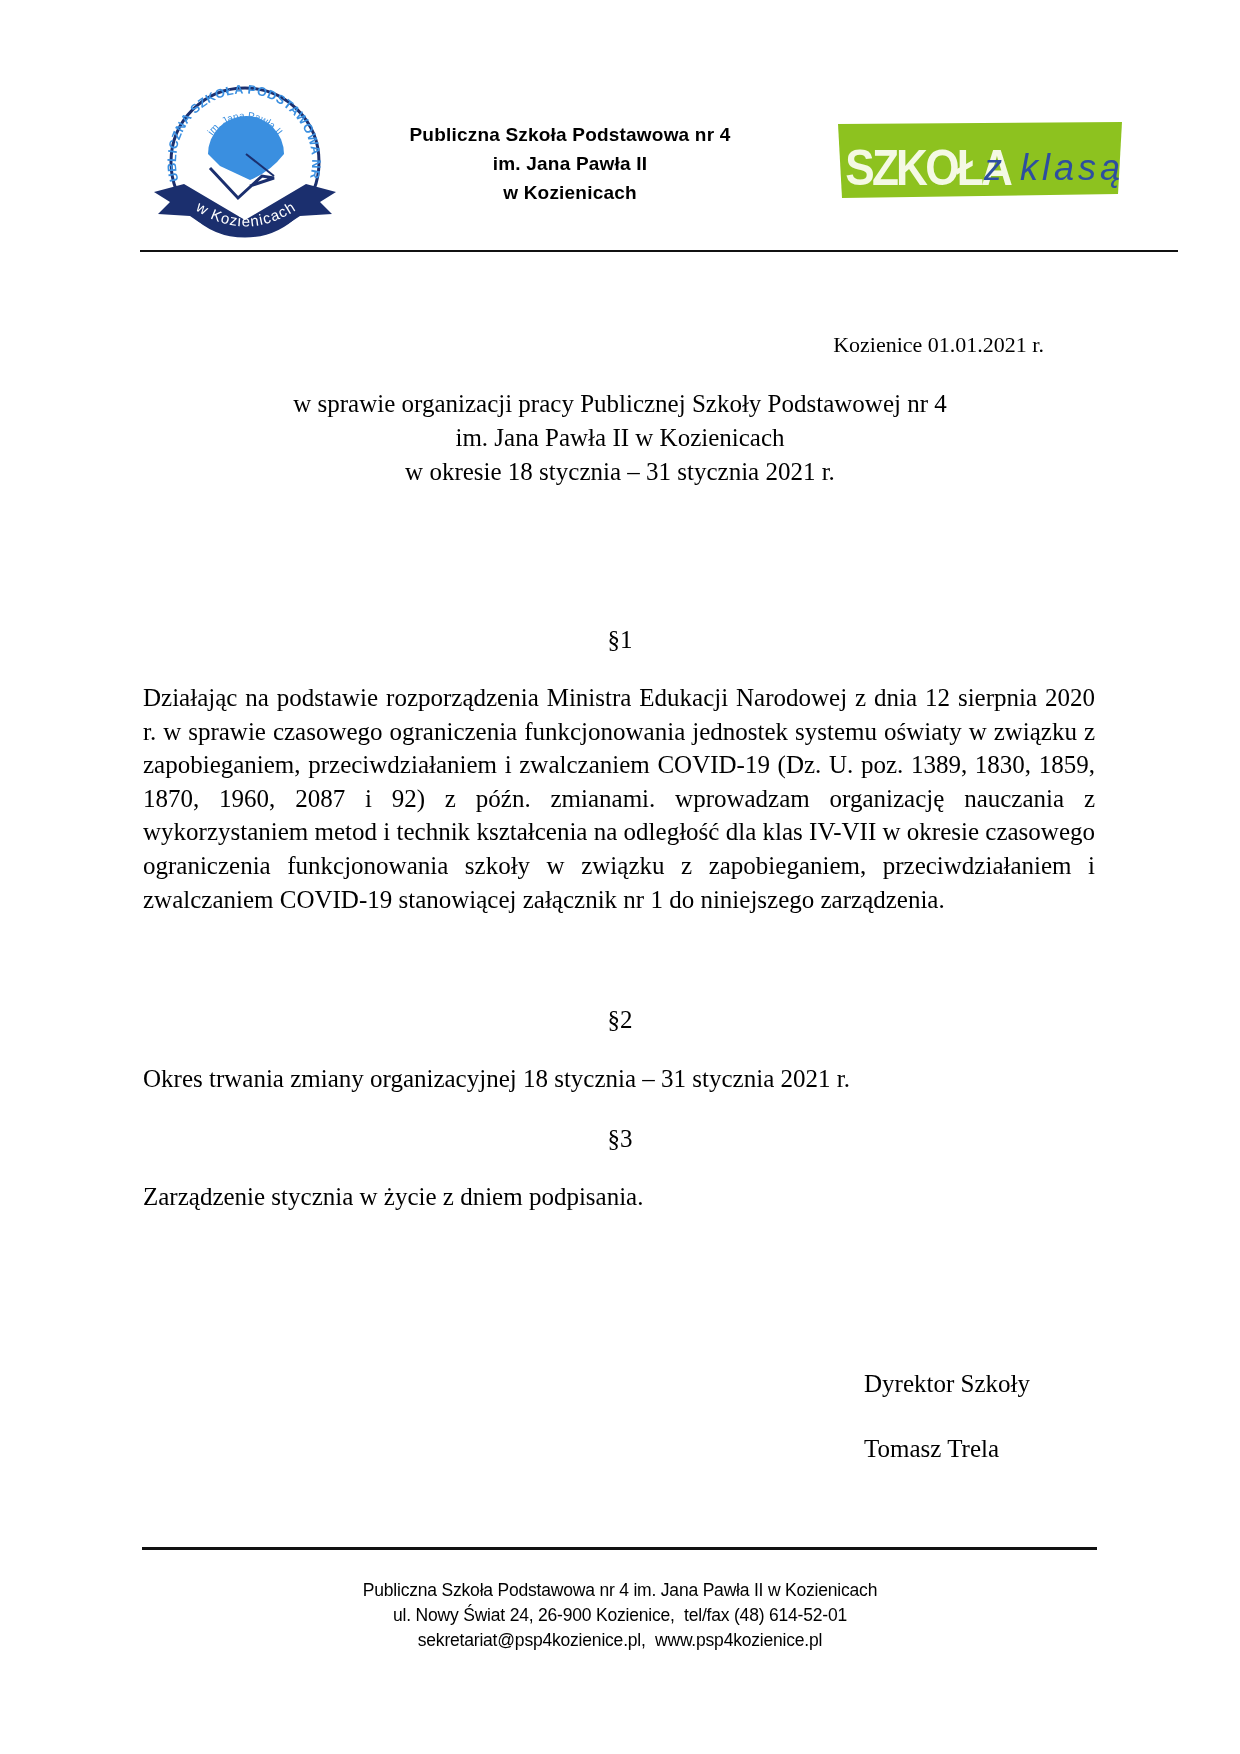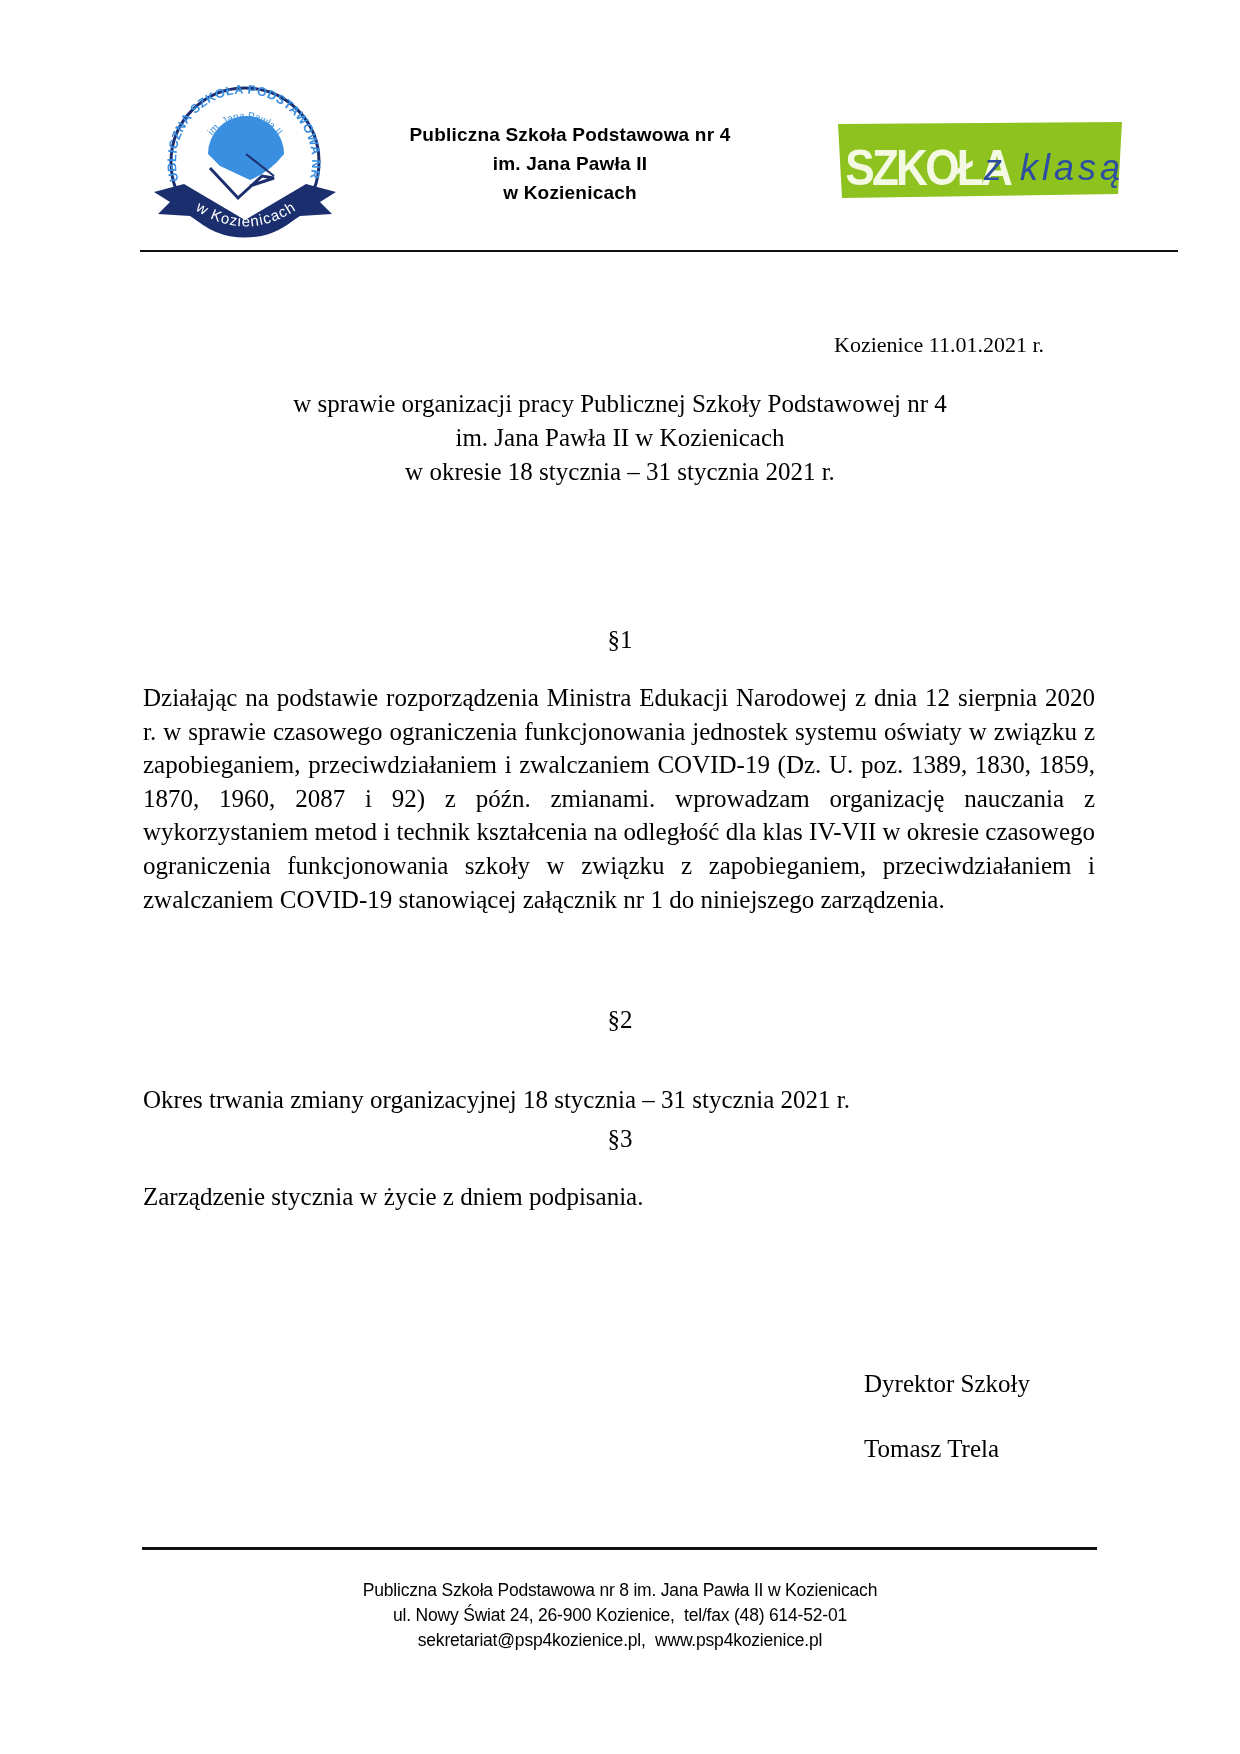--- a/index.html
+++ b/index.html
@@ -14,21 +14,21 @@
   #brand-logo { left: 836px; top: 122px; width: 300px; height: 80px; }
   #header-rule { left: 140px; top: 250px; width: 1038px; height: 0; border-top: 2px solid #111; }
 
   
   #doc-date { right: 196px; top: 332px; font-size: 22px; }
   #title-block { left: 140px; top: 387px; width: 960px; text-align: center; font-size: 25px; line-height: 34px; }
   .section-mark { left: 140px; width: 960px; text-align: center; font-size: 25px; }
   #sec1-mark { top: 626px; }
   #sec1-text { left: 143px; top: 681px; width: 952px; font-size: 25px; line-height: 33.6px; text-align: justify; }
   #sec2-mark { top: 1006px; }
-  #sec2-text { left: 143px; top: 1065px; font-size: 25px; margin-top: 21px; }
+  #sec2-text { left: 143px; top: 1065px; font-size: 25px; }
   #sec3-mark { top: 1125px; }
   #sec3-text { left: 143px; top: 1183px; font-size: 25px; }
 
   #sign-role { left: 840px; top: 1370px; font-size: 25px; margin-left: 24px; }
   #sign-name { left: 864px; top: 1435px; font-size: 25px; }
 
   
   #footer-rule { left: 142px; top: 1547px; width: 955px; height: 0; border-top: 3px solid #111; }
   #footer-lines { left: 140px; top: 1578px; width: 960px; text-align: center; font-size: 17.5px; line-height: 25px; letter-spacing: -0.2px; }
   #footer-lines div { white-space: pre; }
@@ -69,21 +69,21 @@
 <div id="brand-logo" class="abs">
   <svg width="300" height="80" viewBox="0 0 300 80">
     <polygon points="2,2 286,0 282,72 6,76" fill="#8dc21f"></polygon>
     <text x="10" y="60" class="sans" font-size="48" font-weight="bold" fill="#f4f9e4" letter-spacing="-3" transform="scale(0.92,1.05)">SZKOŁA</text>
     <text x="148" y="58" class="sans" font-size="36" fill="#2d4ea0" font-style="italic" letter-spacing="4">z klasą</text>
   </svg>
 </div>
 
 <div id="header-rule" class="abs"></div>
 
-<div id="doc-date" class="abs serif">Kozienice 11.01.2021 r.</div>
+<div id="doc-date" class="abs serif">Kozienice 01.01.2021 r.</div>
 
 <div id="title-block" class="abs serif">
   <div>w sprawie organizacji pracy Publicznej Szkoły Podstawowej nr 4</div>
   <div>im. Jana Pawła II w Kozienicach</div>
   <div>w okresie 18 stycznia – 31 stycznia 2021 r.</div>
 </div>
 
 <div id="sec1-mark" class="abs serif section-mark">§1</div>
 <div id="sec1-text" class="abs serif">Działając na podstawie rozporządzenia Ministra Edukacji Narodowej z dnia 12 sierpnia 2020 r. w sprawie czasowego ograniczenia funkcjonowania jednostek systemu oświaty w związku z zapobieganiem, przeciwdziałaniem i zwalczaniem COVID-19 (Dz. U. poz. 1389, 1830, 1859, 1870, 1960,  2087 i 92) z późn. zmianami. wprowadzam organizację nauczania z wykorzystaniem metod i technik kształcenia na odległość dla klas IV-VII w okresie czasowego ograniczenia funkcjonowania szkoły w związku z zapobieganiem, przeciwdziałaniem i zwalczaniem COVID-19 stanowiącej załącznik nr 1 do niniejszego zarządzenia.</div>
 
@@ -91,16 +91,16 @@
 <div id="sec2-text" class="abs serif">Okres trwania zmiany organizacyjnej 18 stycznia – 31 stycznia 2021 r.</div>
 
 <div id="sec3-mark" class="abs serif section-mark">§3</div>
 <div id="sec3-text" class="abs serif">Zarządzenie stycznia w życie z dniem podpisania.</div>
 
 <div id="sign-role" class="abs serif">Dyrektor Szkoły</div>
 <div id="sign-name" class="abs serif">Tomasz Trela</div>
 
 <div id="footer-rule" class="abs"></div>
 <div id="footer-lines" class="abs sans">
-  <div>Publiczna Szkoła Podstawowa nr 8 im. Jana Pawła II w Kozienicach</div>
+  <div>Publiczna Szkoła Podstawowa nr 4 im. Jana Pawła II w Kozienicach</div>
   <div>ul. Nowy Świat 24, 26-900 Kozienice,  tel/fax (48) 614-52-01</div>
   <div>sekretariat@psp4kozienice.pl,  www.psp4kozienice.pl</div>
 </div>
 
 </body></html>

